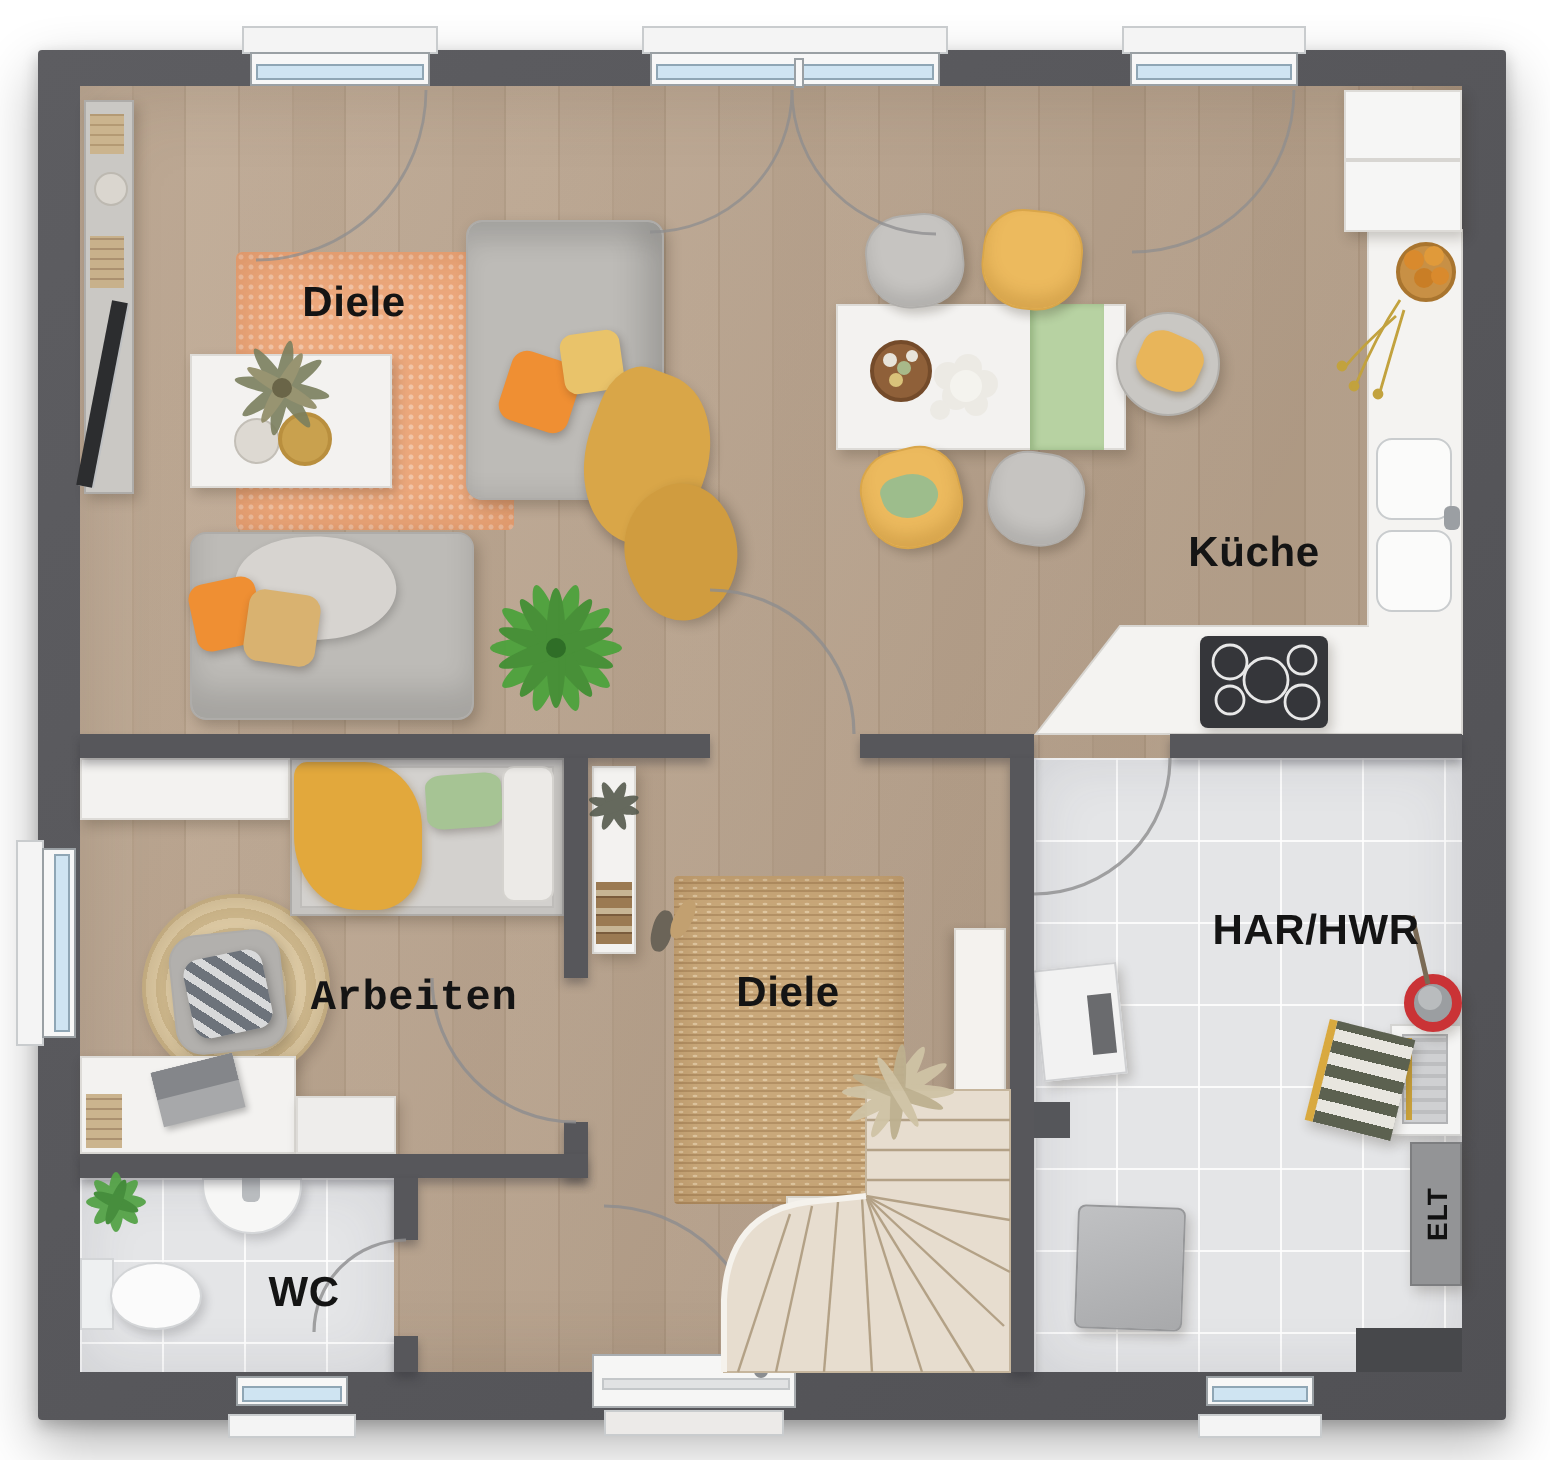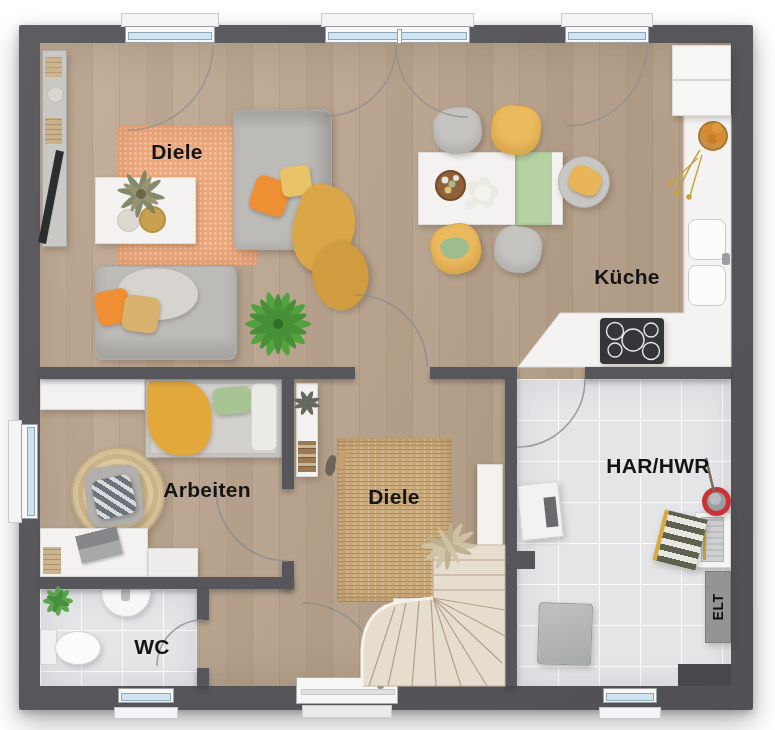--- a/index.html
+++ b/index.html
@@ -338,18 +338,18 @@
     </g>
 
     <g>
       <line x1="714" y1="492" x2="706" y2="458" stroke="#7a6a55" stroke-width="2.5"></line>
       <circle cx="715" cy="499" r="6" fill="#b9bcbe"></circle>
     </g>
   </svg>
 
   <div class="abs roomlabel" style="left:177px;top:152px;">Diele</div>
   <div class="abs roomlabel" style="left:627px;top:277px;">Küche</div>
-  <div class="abs roomlabel" style="left:207px;top:490px;">Arbeiten</div>
+  <div class="abs roomlabel" style="left:207px;top:500px;font-family:Liberation Mono, monospace;">Arbeiten</div>
   <div class="abs roomlabel" style="left:394px;top:497px;">Diele</div>
   <div class="abs roomlabel" style="left:152px;top:647px;">WC</div>
   <div class="abs roomlabel" style="left:630px;top:466px;margin-left:28px;">HAR/HWR</div>
 
 </div>
 
 </body></html>

